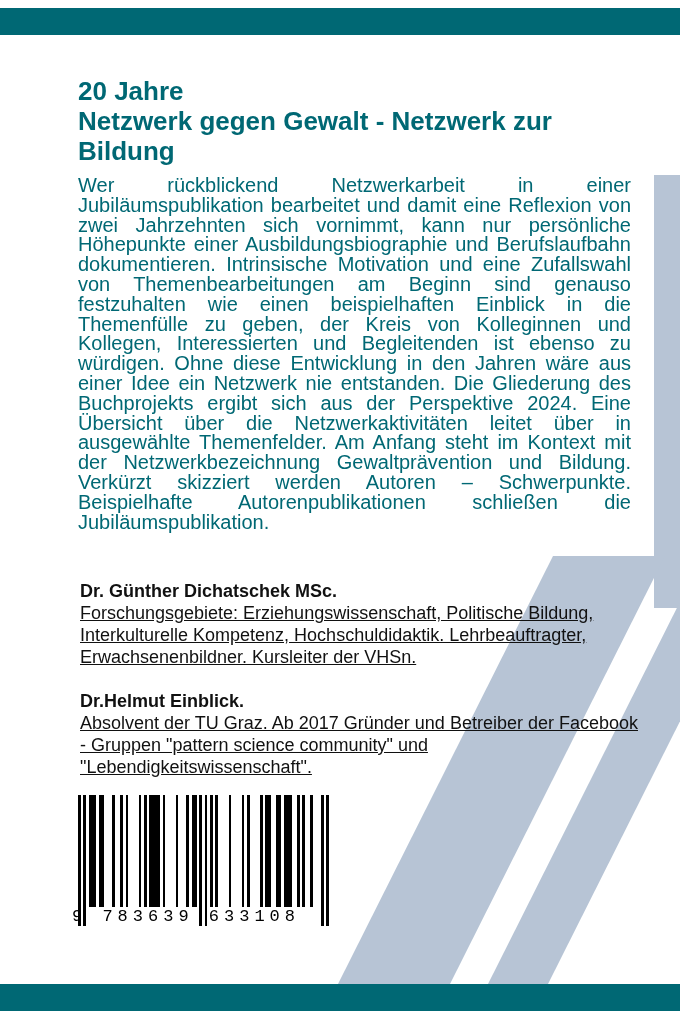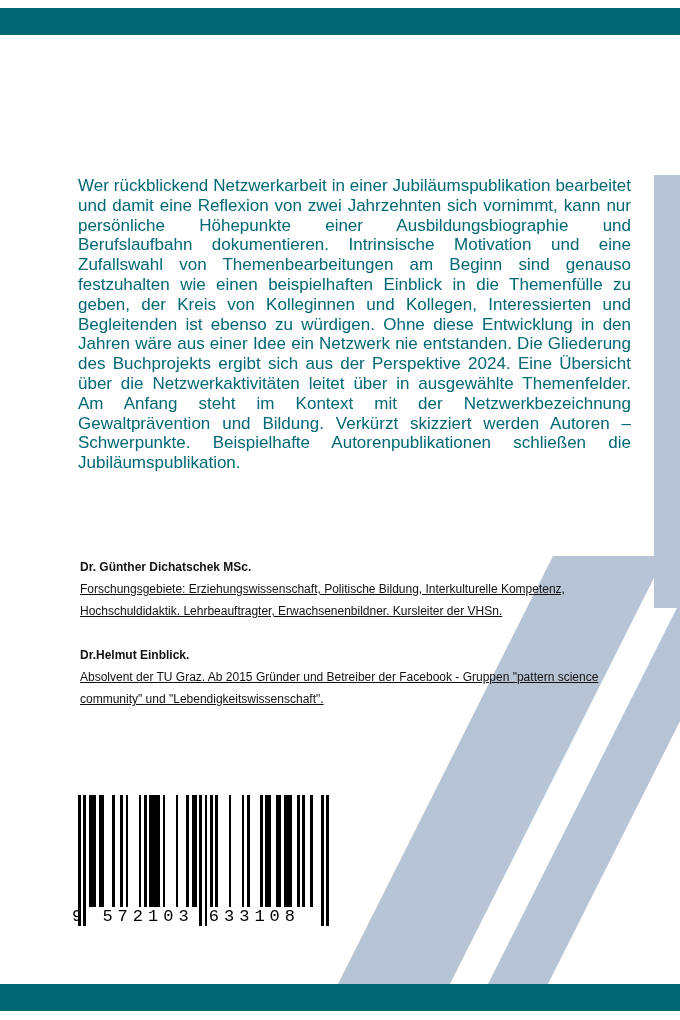--- a/index.html
+++ b/index.html
@@ -27,27 +27,27 @@
   .bar.bottom{top:984px;}
   .title{
     position:absolute;left:78px;top:76px;width:560px;margin:0;
     color:var(--accent);
     font-size:26px;font-weight:700;line-height:30px;
   }
   .tline{display:block;}
   .blurb{
     position:absolute;left:78px;top:176px;width:553px;
     color:var(--accent);
-    font-size:17px;line-height:19.8px;
+    font-size:20px;line-height:19.8px;
     text-align:justify;
   }
   .authors{
-    position:absolute;left:80px;top:556px;width:558px;
+    position:absolute;left:80px;top:580px;width:558px;
     color:var(--ink);
-    font-size:12px;line-height:22px;
+    font-size:18px;line-height:22px;
   }
   .author{margin:0 0 22px 0;}
   .aname{font-weight:700;}
   .abio{font-weight:400;text-decoration:underline;}
   .barcode{
     position:absolute;left:78px;top:795px;width:252px;height:135px;
   }
   .bars{
     display:flex;align-items:flex-start;height:131px;
   }
@@ -68,31 +68,35 @@
 
   <svg class="watermark" viewBox="0 0 680 1020" width="680" height="1020" aria-hidden="true">
     <polygon class="wm" points="654,175 680,175 680,608 654,608"></polygon>
     <polygon class="wm" points="553,556 665,556 450,984 338,984"></polygon>
     <polygon class="wm" points="703,556 763,556 548,984 488,984"></polygon>
   </svg>
 
   <div class="bar top"></div>
   <div class="bar bottom"></div>
 
+  <h1 class="title">
+    <span class="tline">20 Jahre</span>
+    <span class="tline">Netzwerk gegen Gewalt - Netzwerk zur Bildung</span>
+  </h1>
 
   <div class="blurb">Wer rückblickend Netzwerkarbeit in einer Jubiläumspublikation bearbeitet und damit eine Reflexion von zwei Jahrzehnten sich vornimmt, kann nur persönliche Höhepunkte einer Ausbildungsbiographie und Berufslaufbahn dokumentieren. Intrinsische Motivation und eine Zufallswahl von Themenbearbeitungen am Beginn sind genauso festzuhalten wie einen beispielhaften Einblick in die Themenfülle zu geben, der Kreis von Kolleginnen und Kollegen, Interessierten und Begleitenden ist ebenso zu würdigen. Ohne diese Entwicklung in den Jahren wäre aus einer Idee ein Netzwerk nie entstanden. Die Gliederung des Buchprojekts ergibt sich aus der Perspektive 2024. Eine Übersicht über die Netzwerkaktivitäten leitet über in ausgewählte Themenfelder. Am Anfang steht im Kontext mit der Netzwerkbezeichnung Gewaltprävention und Bildung. Verkürzt skizziert werden Autoren – Schwerpunkte. Beispielhafte Autorenpublikationen schließen die Jubiläumspublikation.</div>
 
   <div class="authors">
     <div class="author">
       <div class="aname">Dr. Günther Dichatschek MSc.</div>
       <div class="abio">Forschungsgebiete: Erziehungswissenschaft, Politische Bildung, Interkulturelle Kompetenz, Hochschuldidaktik. Lehrbeauftragter, Erwachsenenbildner. Kursleiter der VHSn.</div>
     </div>
     <div class="author">
       <div class="aname">Dr.Helmut Einblick.</div>
-      <div class="abio">Absolvent der TU Graz. Ab 2015 Gründer und Betreiber der Facebook - Gruppen "pattern science community" und "Lebendigkeitswissenschaft".</div>
+      <div class="abio">Absolvent der TU Graz. Ab 2017 Gründer und Betreiber der Facebook - Gruppen "pattern science community" und "Lebendigkeitswissenschaft".</div>
     </div>
   </div>
 
   <div class="barcode">
     <div class="bars">
         <span class="m b g"></span>
         <span class="m g"></span>
         <span class="m b g"></span>
         <span class="m"></span>
         <span class="m b"></span>
@@ -180,16 +184,16 @@
         <span class="m"></span>
         <span class="m"></span>
         <span class="m b"></span>
         <span class="m"></span>
         <span class="m"></span>
         <span class="m"></span>
         <span class="m b g"></span>
         <span class="m g"></span>
         <span class="m b g"></span>
       </div>
-    <div class="digits">9 572103 633108</div>
+    <div class="digits">9 783639 633108</div>
   </div>
 
 </div>
 
 </body></html>

